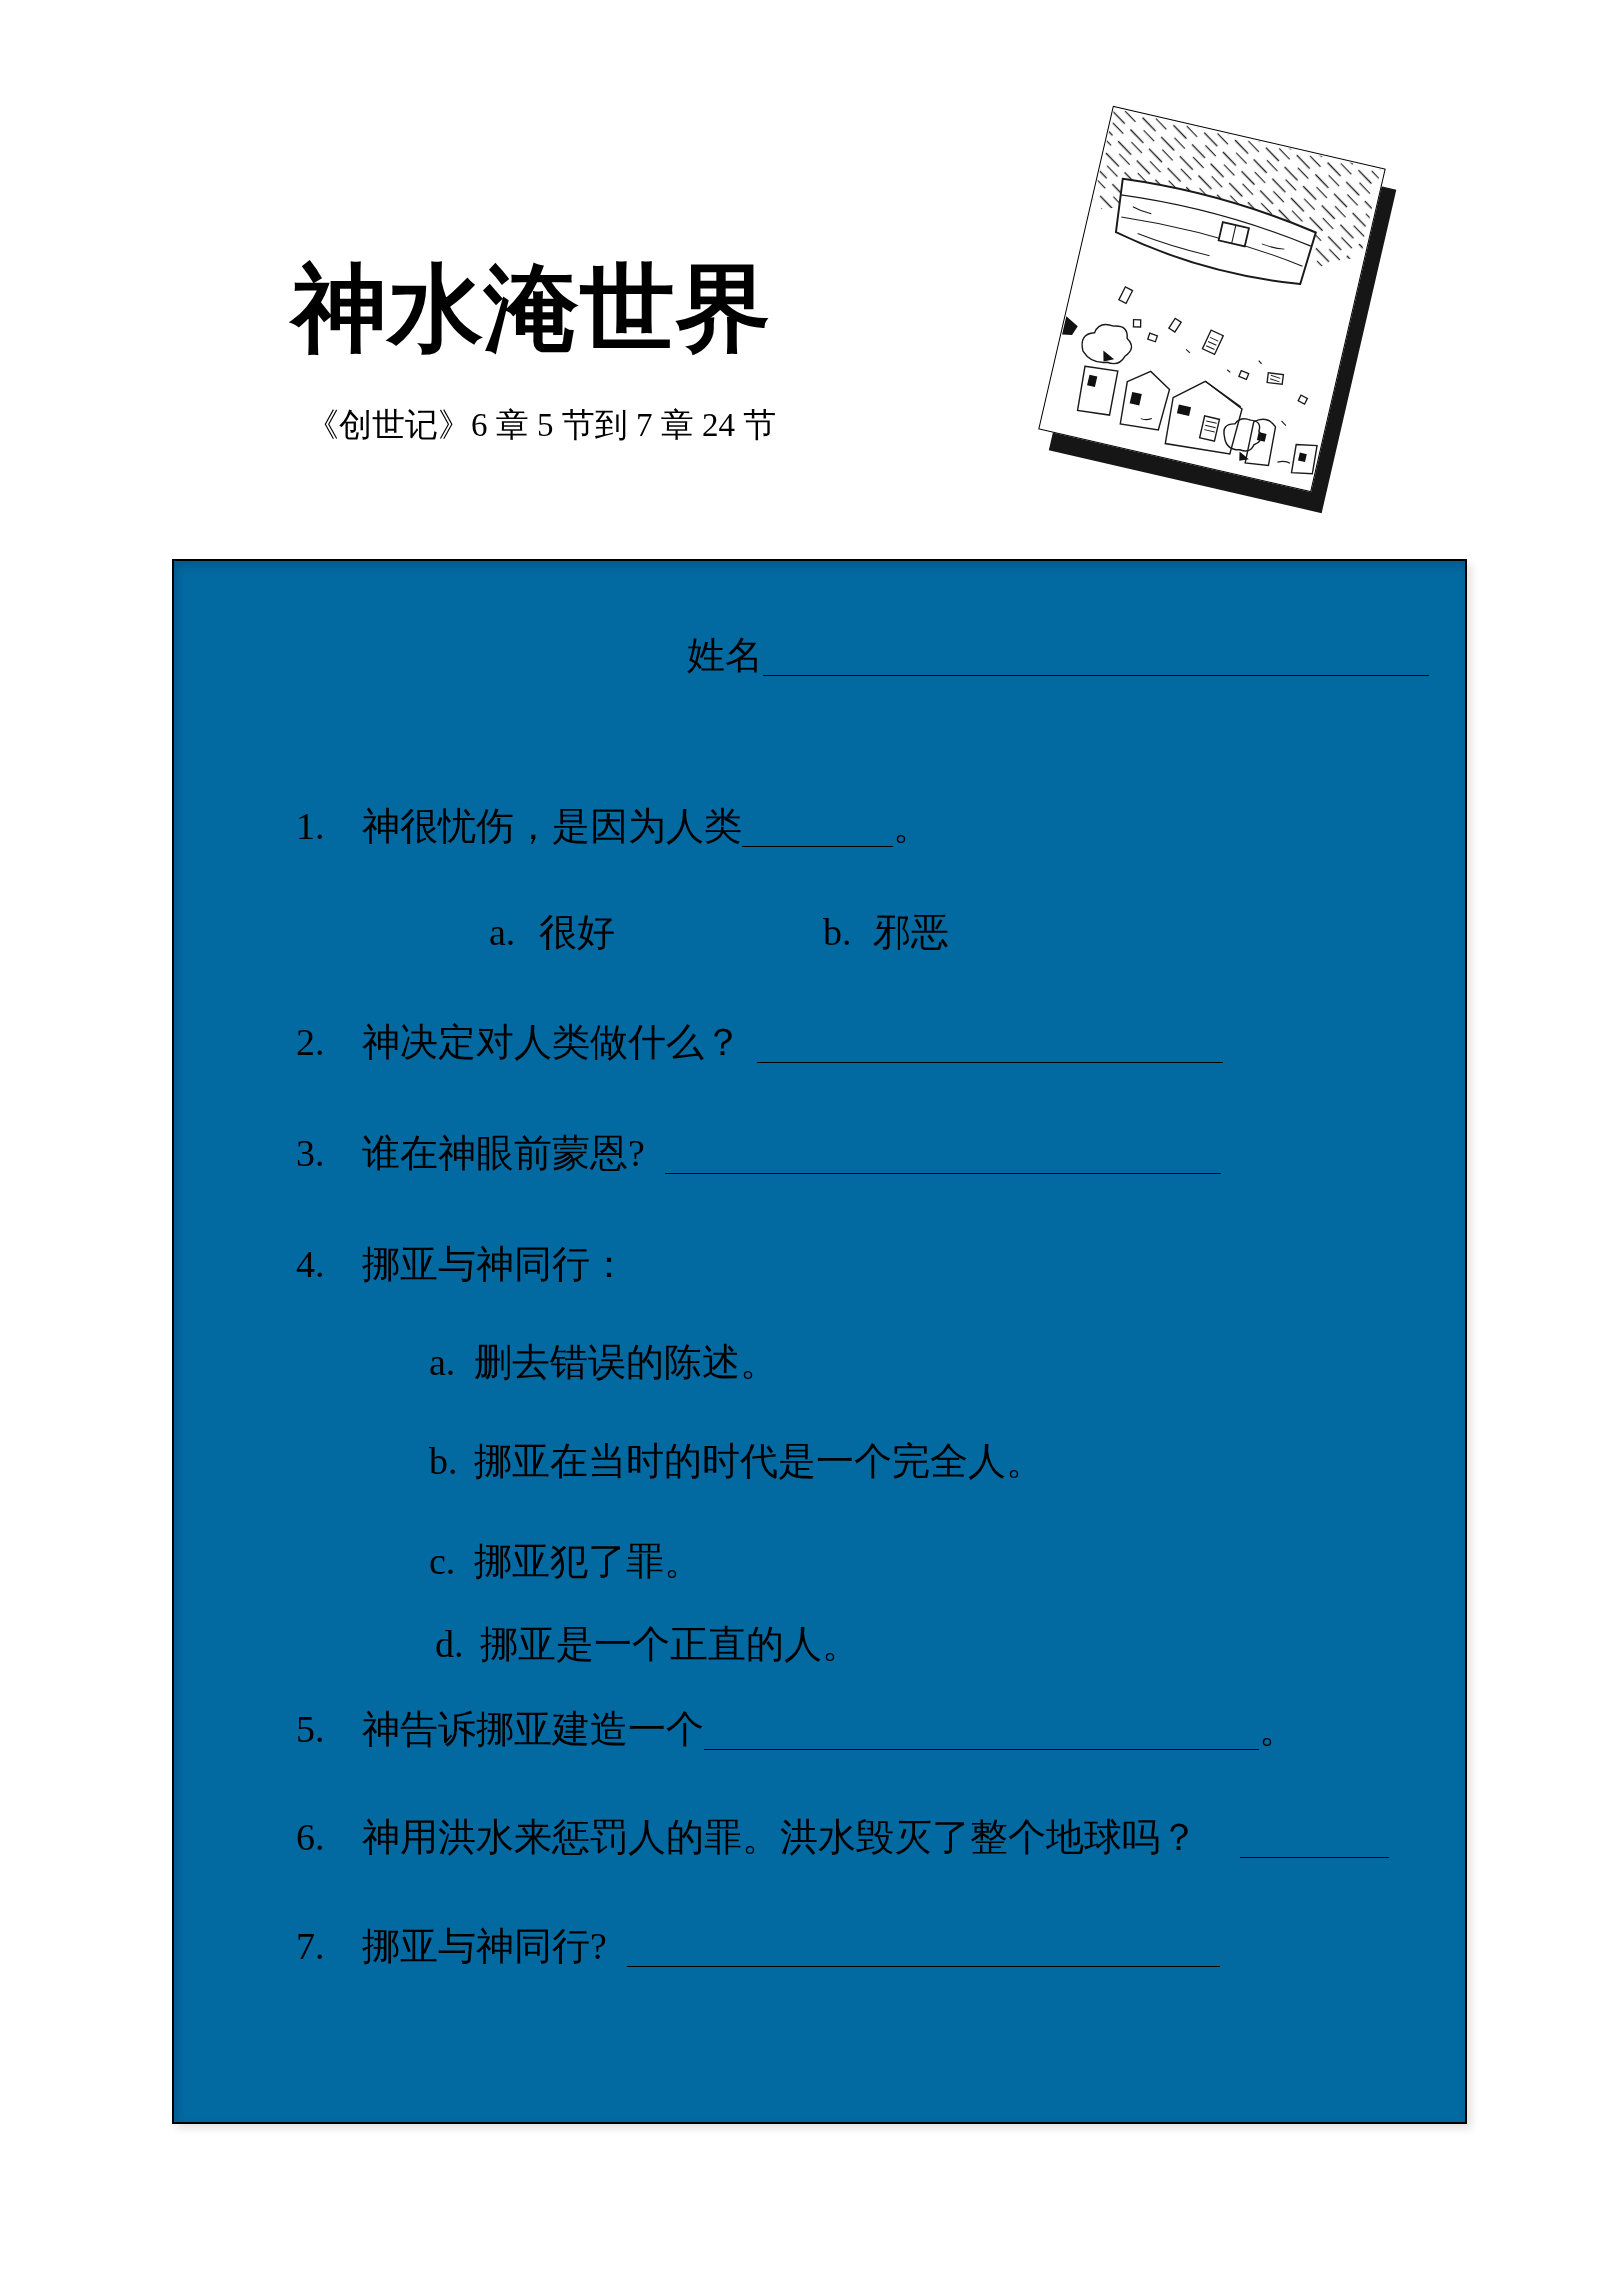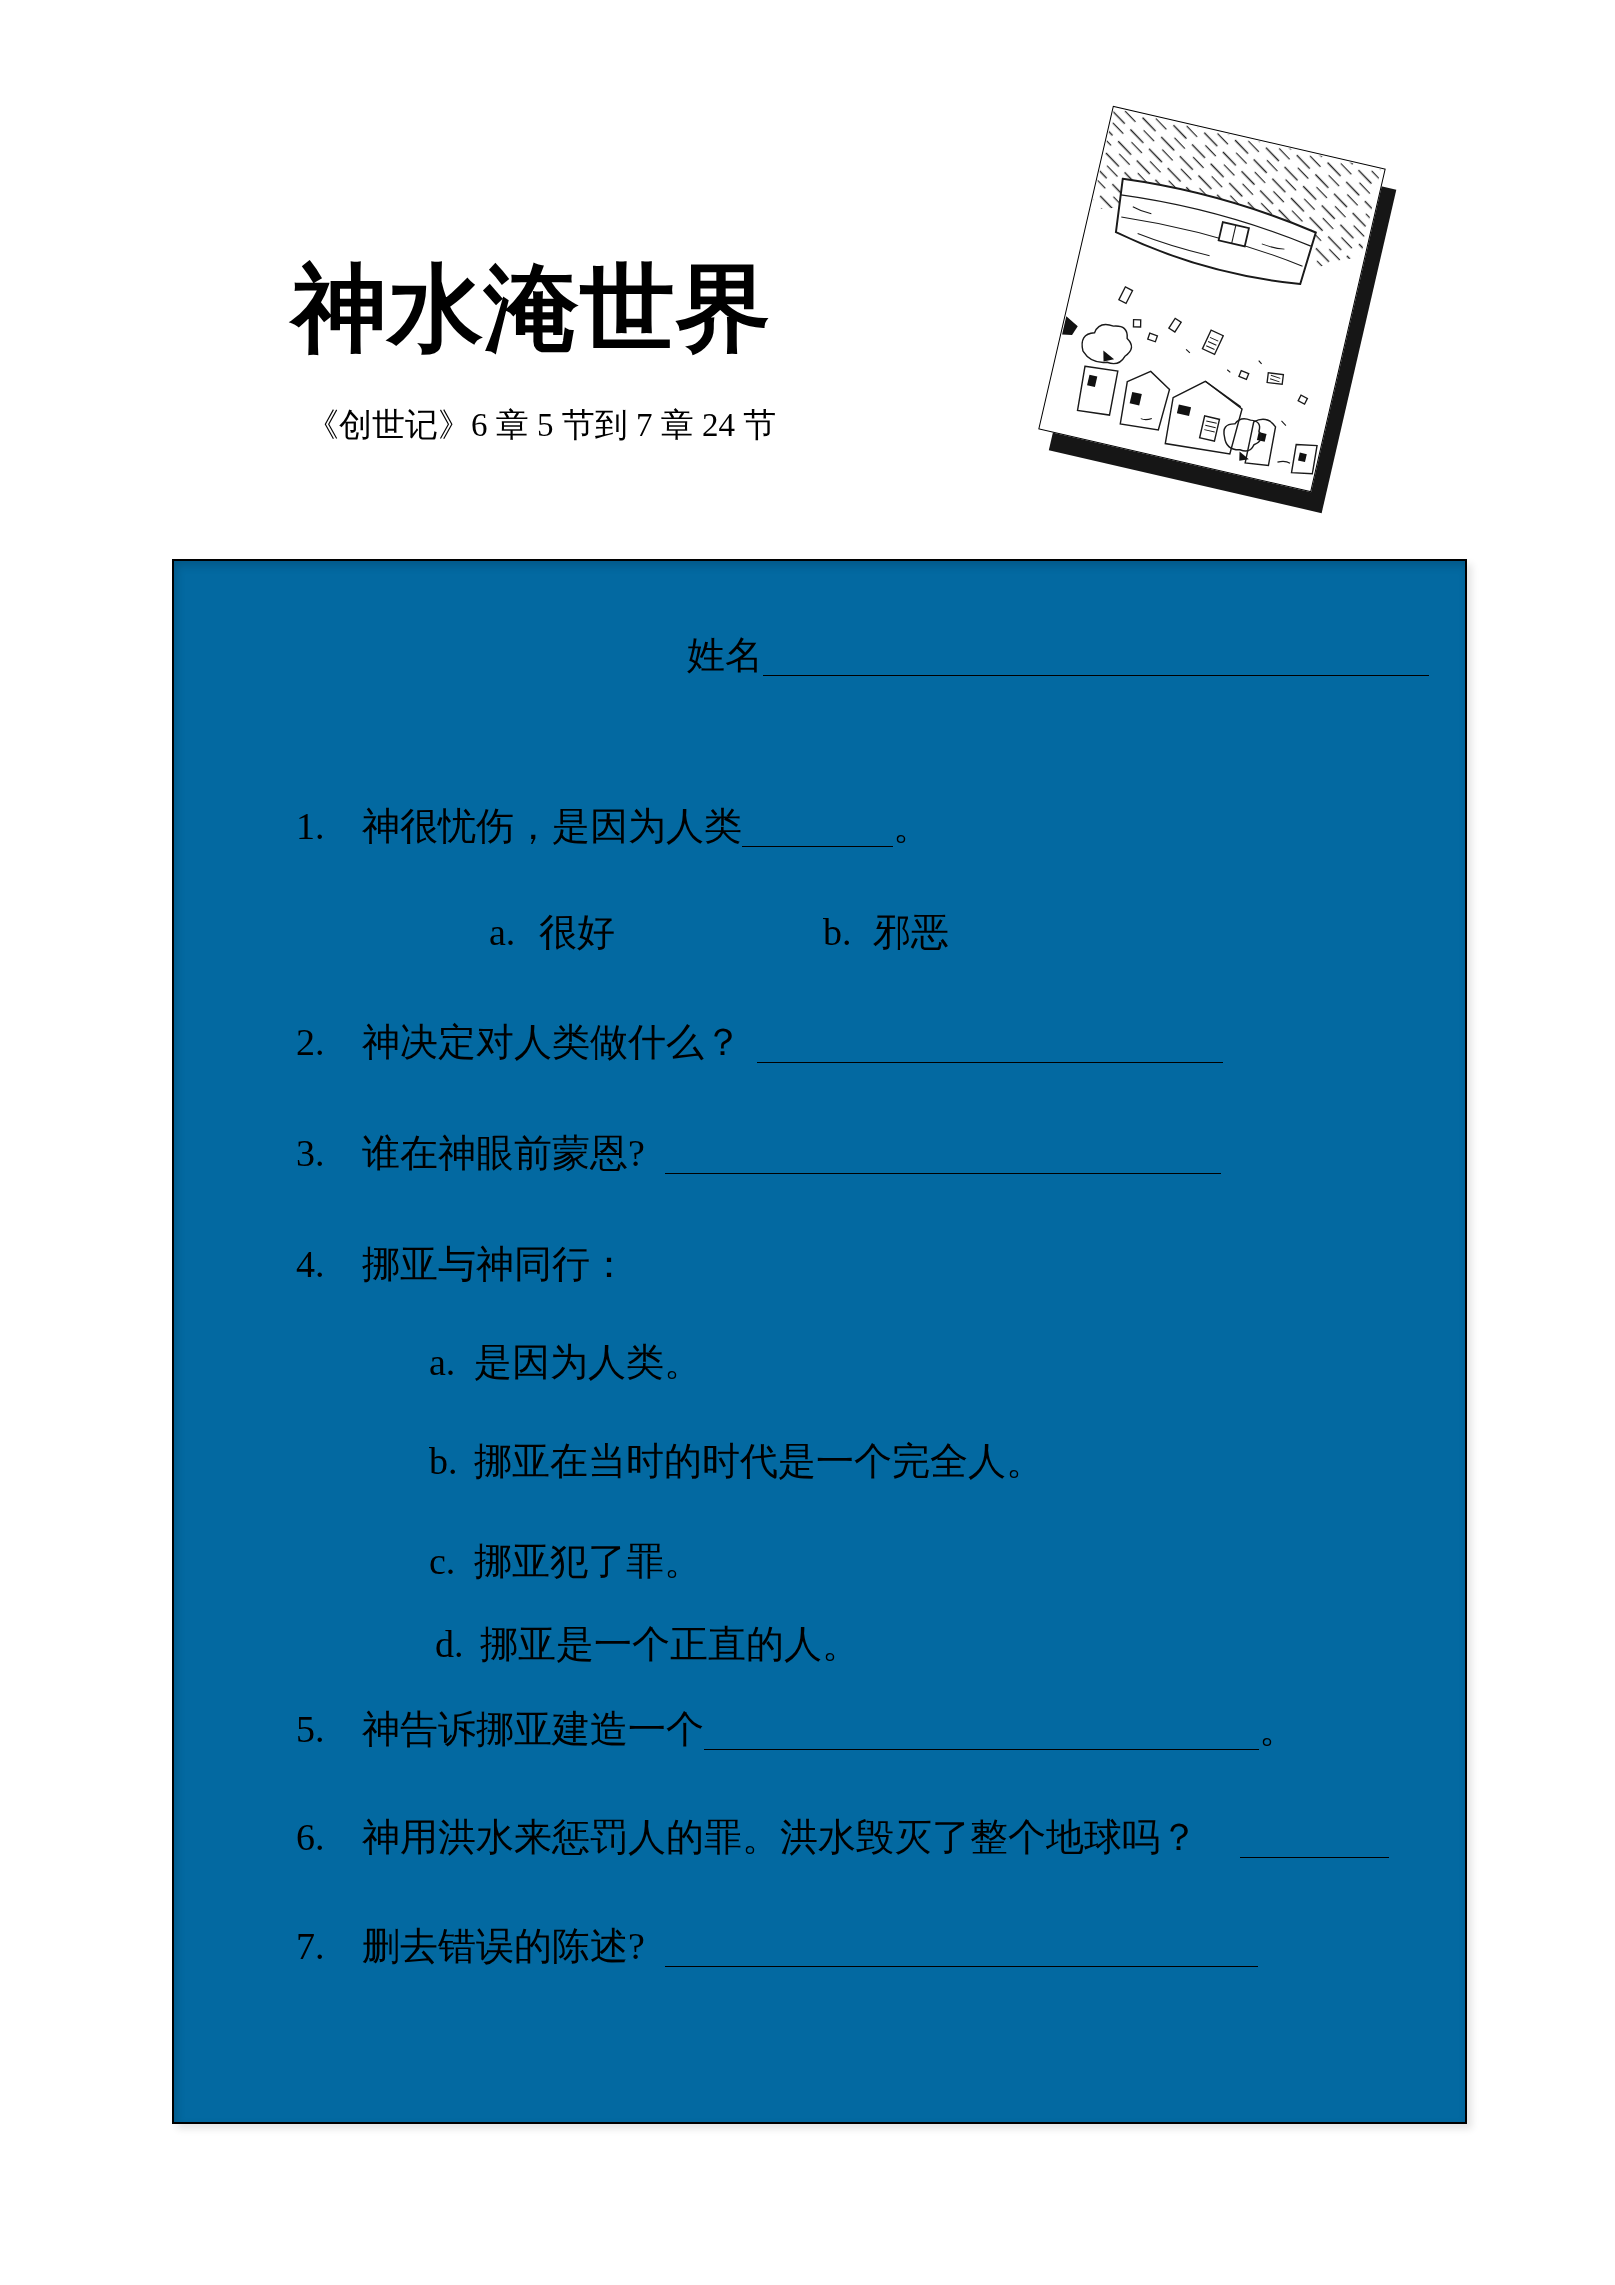--- a/index.html
+++ b/index.html
@@ -144,39 +144,39 @@
 
     <div class="row" style="top:569px;left:122px;">
       <span class="qnum">3.</span><span>谁在神眼前蒙恩?</span><span class="blank" style="width:556px;margin-left:20px;"></span>
     </div>
 
     <div class="row" style="top:680px;left:122px;">
       <span class="qnum">4.</span><span>挪亚与神同行：</span>
     </div>
 
     <div class="row" style="top:778px;left:255px;">
-      <span class="optletter" style="width:45px;">a.</span><span>是因为人类。</span>
+      <span class="optletter" style="width:45px;">a.</span><span>删去错误的陈述。</span>
     </div>
     <div class="row" style="top:877px;left:255px;">
       <span class="optletter" style="width:45px;">b.</span><span>挪亚在当时的时代是一个完全人。</span>
     </div>
     <div class="row" style="top:977px;left:255px;">
       <span class="optletter" style="width:45px;">c.</span><span>挪亚犯了罪。</span>
     </div>
     <div class="row" style="top:1060px;left:255px;margin-left:6px;">
       <span class="optletter" style="width:45px;">d.</span><span>挪亚是一个正直的人。</span>
     </div>
 
     <div class="row" style="top:1145px;left:122px;">
       <span class="qnum">5.</span><span>神告诉挪亚建造一个</span><span class="blank" style="width:555px;"></span><span>。</span>
     </div>
 
     <div class="row" style="top:1253px;left:122px;">
       <span class="qnum">6.</span><span>神用洪水来惩罚人的罪。洪水毁灭了整个地球吗？</span><span class="blank" style="width:149px;margin-left:42px;"></span>
     </div>
 
     <div class="row" style="top:1362px;left:122px;">
-      <span class="qnum">7.</span><span>删去错误的陈述?</span><span class="blank" style="width:593px;margin-left:20px;"></span>
+      <span class="qnum">7.</span><span>挪亚与神同行?</span><span class="blank" style="width:593px;margin-left:20px;"></span>
     </div>
 
   </div>
 </div>
 
 
 </body></html>

